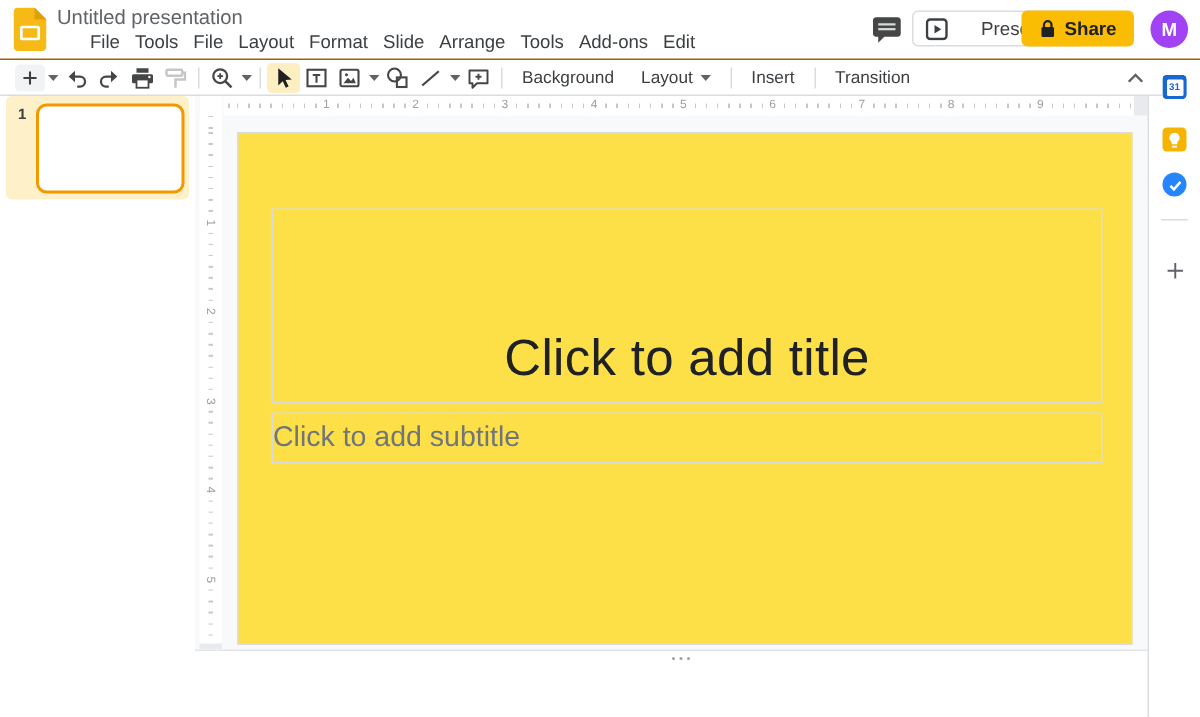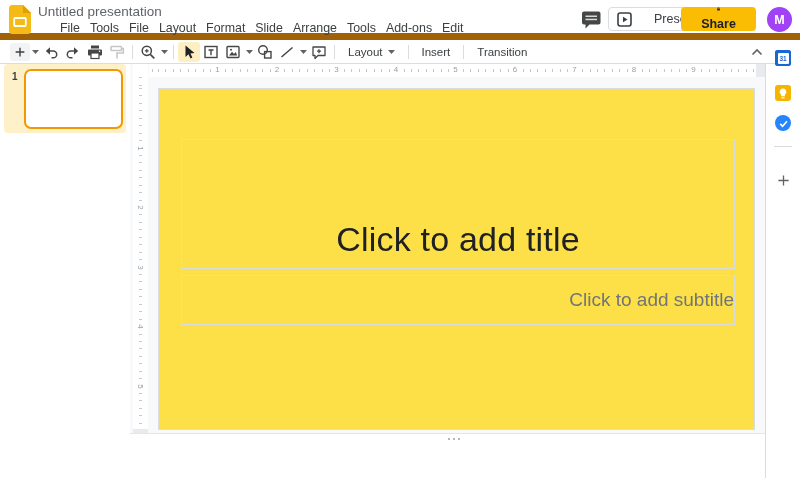--- a/index.html
+++ b/index.html
@@ -1,34 +1,34 @@
 <!DOCTYPE html>
 <html><head>
 <meta charset="utf-8">
 <style>
   html,body{margin:0;padding:0;background:#fff;}
   .screen{position:relative;width:800px;height:478px;background:#fff;overflow:hidden;
           font-family:"Liberation Sans",sans-serif;-webkit-font-smoothing:antialiased;}
 
   
   .header{position:absolute;left:0;top:0;width:800px;height:40px;background:#fff;
-          border-bottom:7px solid #a16207;box-sizing:border-box;z-index:5;}
+          border-bottom:1px solid #a16207;box-sizing:border-box;z-index:5;}
   .logo{position:absolute;left:9px;top:5px;width:22px;height:29px;cursor:pointer;}
   .doc-title{position:absolute;left:38px;top:4px;font-size:13.5px;color:#5F6368;white-space:nowrap;}
   .menu-bar{position:absolute;left:45px;top:21px;display:flex;margin-left:10px;}
   .menu-item{padding:0 5px;font-size:12.4px;line-height:15px;color:#3C4043;cursor:pointer;white-space:nowrap;}
   .hdr-comment{position:absolute;left:582px;top:11px;width:20px;height:18px;cursor:pointer;}
   .present-btn{position:absolute;left:608px;top:7px;height:24px;display:flex;align-items:center;
                border:1px solid #DADCE0;border-radius:4px;background:#fff;box-sizing:border-box;cursor:pointer;}
   .present-main{display:flex;align-items:center;gap:22px;padding:0 8px 0 8px;height:100%;}
   .present-label{font-size:12.5px;color:#3C4043;}
   .present-caret{display:flex;align-items:center;justify-content:center;width:17px;height:100%;
                  border-left:1px solid #DADCE0;cursor:pointer;}
   .share-btn{position:absolute;left:681px;top:7px;width:75px;height:24px;background:#FBBC04;border-radius:4px;
-             display:flex;align-items:center;justify-content:center;gap:6px;cursor:pointer;flex-direction:column;}
+             display:flex;align-items:center;justify-content:center;gap:6px;cursor:pointer;}
   .share-label{font-size:12.5px;color:#202124;font-weight:bold;}
   .avatar{position:absolute;left:767px;top:7px;width:25px;height:25px;border-radius:50%;background:#A142F4;
           display:flex;align-items:center;justify-content:center;color:#fff;font-size:12.5px;font-weight:bold;cursor:pointer;}
 
   
   .toolbar{position:absolute;left:0;top:41px;width:765px;height:22px;background:#fff;
            border-bottom:1px solid #DADCE0;box-sizing:content-box;display:flex;align-items:center;
            padding-left:10px;z-index:4;}
   .tbtn{width:22px;height:20px;display:flex;align-items:center;justify-content:center;border-radius:3px;
         cursor:pointer;flex:0 0 auto;}
@@ -79,22 +79,22 @@
   .v-cap{position:absolute;left:0;bottom:0;width:15px;height:4px;background:#E9EAED;}
   .v-num{position:absolute;left:2px;width:11px;text-align:center;line-height:11px;font-size:8px;color:#9AA0A6;
          transform:rotate(90deg);background:#fff;}
 
   .slide{position:absolute;left:28px;top:25px;width:597px;height:342px;background:#fde047;
          border:1px solid #DADCE0;box-sizing:border-box;}
   .title-box{position:absolute;left:22px;top:50px;width:554px;height:130px;border:1px solid #D9DCDE;
              box-sizing:border-box;cursor:text;}
   .title-text{position:absolute;left:0;right:0;bottom:9px;text-align:center;font-size:34px;color:#202124;
               letter-spacing:0.2px;white-space:nowrap;}
-  .subtitle-box{position:absolute;left:22px;top:186px;width:554px;height:50px;border:1px solid #D9DCDE;
-                box-sizing:border-box;display:flex;align-items:center;justify-content:flex-end;cursor:text;}
+  .subtitle-box{position:absolute;left:22px;top:186px;width:554px;height:34px;border:1px solid #D9DCDE;
+                box-sizing:border-box;display:flex;align-items:center;justify-content:flex-start;cursor:text;}
   .subtitle-text{font-size:19px;color:#70757A;white-space:nowrap;}
 
   
   .bottom{position:absolute;left:130px;top:434px;width:635px;height:44px;background:#fff;z-index:2;}
   .dots{position:absolute;left:316px;top:2px;display:flex;gap:3px;cursor:row-resize;padding:2px;}
   .dot{width:2px;height:2px;border-radius:50%;background:#9AA0A6;}
   .notes-area{position:absolute;left:4px;top:9px;right:0;bottom:0;border-top:1px solid #DADCE0;
               border-left:1px solid #DADCE0;cursor:text;}
   .notes-text{position:absolute;left:14px;top:7px;font-size:11.5px;color:#202124;}
 
@@ -261,20 +261,21 @@
     </div>
     <div class="tbtn">
       <svg width="16" height="16" viewBox="0 0 16 16">
         <path d="M2 3 h12 v8.5 H7 l-3 3 v-3 H2 z" fill="none" stroke="#444746" stroke-width="1.3" stroke-linejoin="round"></path>
         <path d="M8 5.2 v4 M6 7.2 h4" stroke="#444746" stroke-width="1.3"></path>
       </svg>
     </div>
 
     <div class="tdiv"></div>
 
+    <div class="ttext">Background</div>
     <div class="ttext">
       <span>Layout</span>
       <svg width="7" height="4.5" viewBox="0 0 8 5">
           <path d="M0 0 L4 4.5 L8 0 Z" fill="#5F6368"></path>
         </svg>
     </div>
 
     <div class="tdiv"></div>
 
     <div class="ttext">Insert</div>

